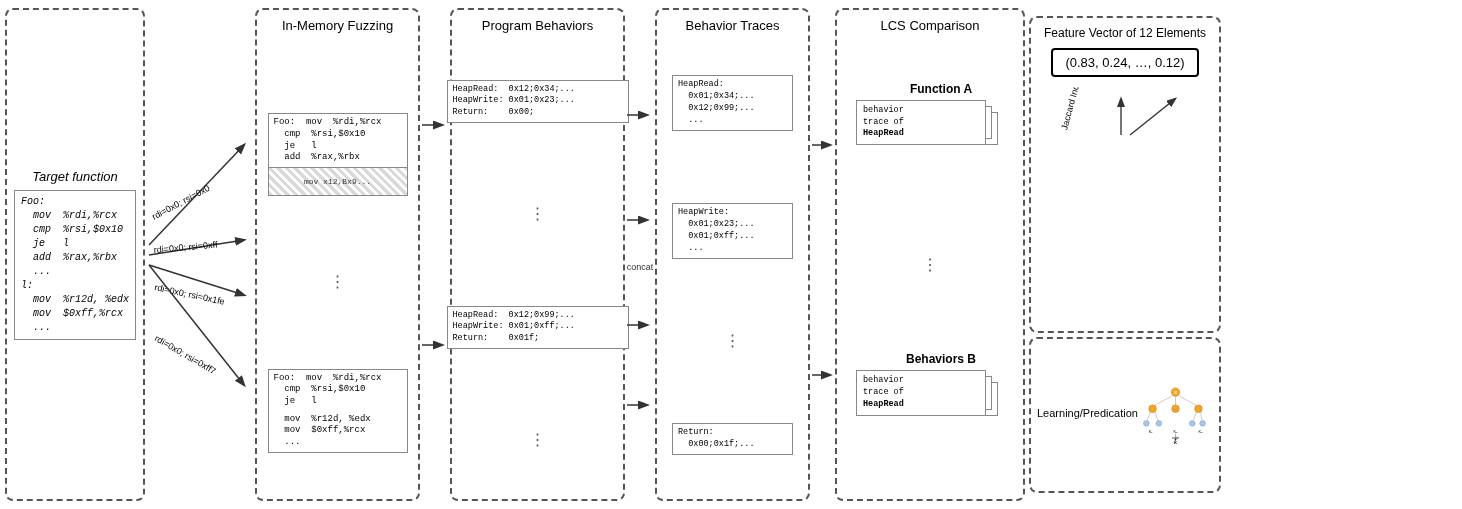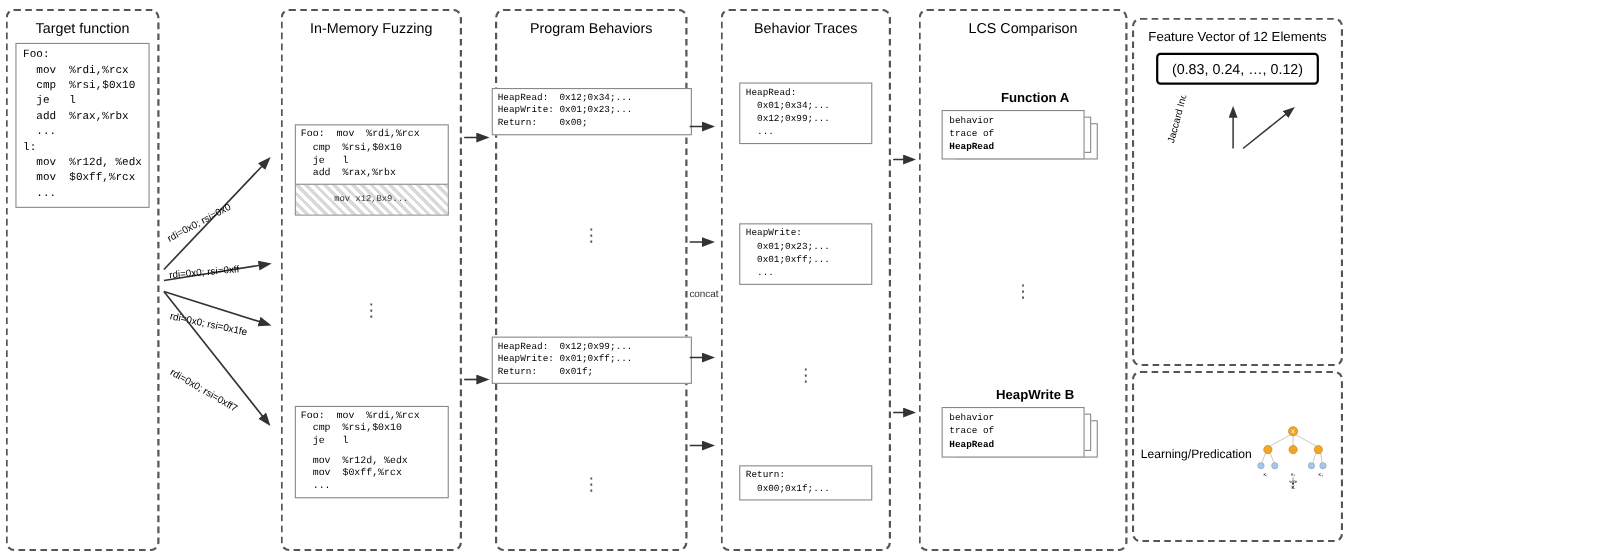--- a/index.html
+++ b/index.html
@@ -29,21 +29,22 @@
       font-weight: normal;
       text-align: center;
       margin-bottom: 6px;
       color: #000;
     }
 
     
     .target-section {
       width: 140px;
       min-width: 140px;
-      justify-content: flex-start;
+      justify-content: center;
+      font-style: italic;
     }
 
     .code-box {
       border: 1px solid #888;
       background: #fff;
       padding: 4px 6px;
       font-size: 10px;
       font-family: 'Courier New', monospace;
       line-height: 1.4;
       white-space: pre;
@@ -281,21 +282,21 @@
           <div style="position:absolute;top:6px;left:6px;border:1px solid #888;background:#fff;width:130px;padding:4px 6px;font-size:8.5px;font-family:'Courier New',monospace;line-height:1.4;">behavior
 trace of
 <strong>HeapRead</strong></div>
           <div style="position:absolute;top:0px;left:0px;border:1px solid #888;background:#fff;width:130px;padding:4px 6px;font-size:8.5px;font-family:'Courier New',monospace;line-height:1.4;">behavior<br>trace of<br><strong>HeapRead</strong></div>
         </div>
       </div>
 
       <div style="text-align:center;font-size:16px;color:#555;">⋮</div>
 
       <div class="function-group">
-        <div class="function-label">HeapWrite B</div>
+        <div class="function-label">Behaviors B</div>
         <div style="position:relative;width:160px;height:70px;">
           <div style="position:absolute;top:12px;left:12px;border:1px solid #888;background:#fff;width:130px;padding:4px 6px;font-size:8.5px;font-family:'Courier New',monospace;line-height:1.4;">behavior
 trace of
 <strong>HeapRead</strong></div>
           <div style="position:absolute;top:6px;left:6px;border:1px solid #888;background:#fff;width:130px;padding:4px 6px;font-size:8.5px;font-family:'Courier New',monospace;line-height:1.4;">behavior
 trace of
 <strong>HeapRead</strong></div>
           <div style="position:absolute;top:0px;left:0px;border:1px solid #888;background:#fff;width:130px;padding:4px 6px;font-size:8.5px;font-family:'Courier New',monospace;line-height:1.4;">behavior<br>trace of<br><strong>HeapRead</strong></div>
         </div>
       </div>

